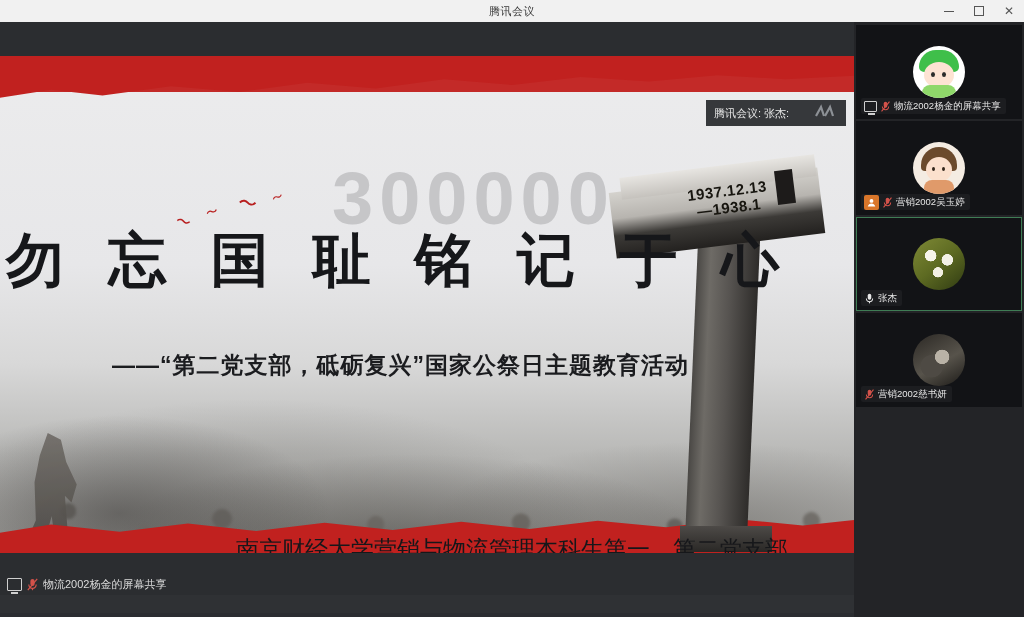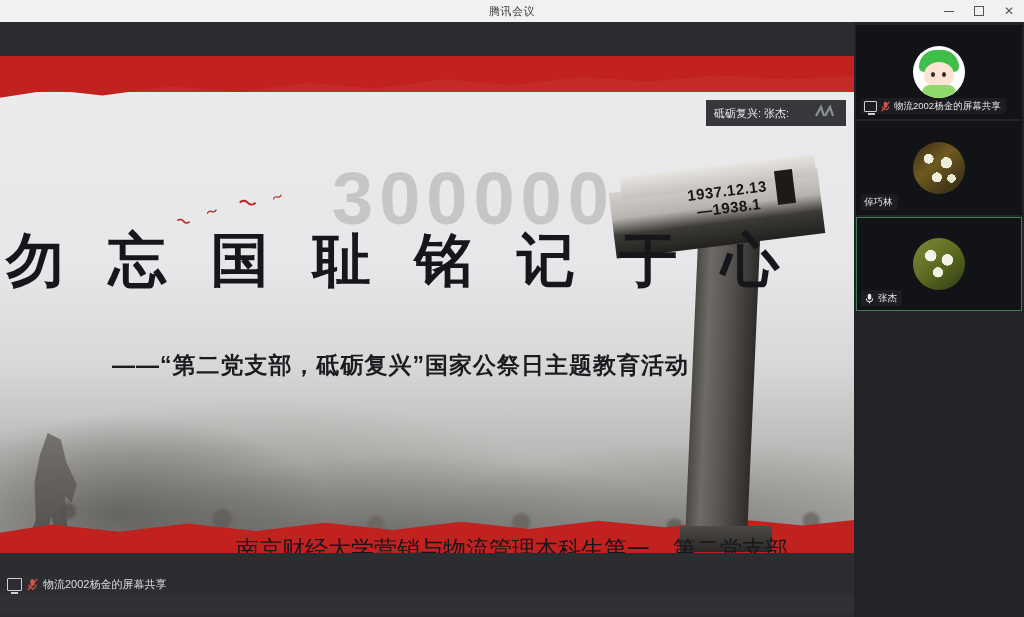--- a/index.html
+++ b/index.html
@@ -214,21 +214,21 @@
         <span class="bird" style="left:62px;top:2px;font-size:19px;transform:rotate(8deg);">〜</span>
         <span class="bird" style="left:96px;top:0px;font-size:11px;transform:rotate(-24deg);">〜</span>
       </div>
 
       <div class="slide-title">勿 忘 国 耻  铭 记 于 心</div>
       <div class="slide-sub">——“第二党支部，砥砺复兴”国家公祭日主题教育活动</div>
       <div class="slide-org">南京财经大学营销与物流管理本科生第一、第二党支部</div>
     </div>
 
     <div class="speak-badge">
-      <span class="speak-text">砥砺复兴: 张杰:</span>
+      <span class="speak-text">腾讯会议: 张杰:</span>
       <svg class="speak-wave" viewBox="0 0 22 18">
         <path d="M2 12 L7 3 L10 12" stroke="#8d9196" stroke-width="2.2" fill="none"></path>
         <path d="M11 12 L16 3 L19 12" stroke="#8d9196" stroke-width="2.2" fill="none"></path>
       </svg>
     </div>
 
     <div class="sharebar">
       <span class="ic-screen"></span>
       <svg class="ic-mic" viewBox="0 0 11 13">
         <rect x="3.4" y="1" width="4.2" height="7" rx="2.1" fill="#d4524a"></rect>
@@ -256,40 +256,70 @@
         <span class="ic-screen mini-ic" style="height:9px;width:11px;"></span>
         <svg class="mini-ic" viewBox="0 0 11 13">
           <rect x="3.4" y="1" width="4.2" height="7" rx="2.1" fill="#d4524a"></rect>
           <path d="M1.8 6.6a3.7 3.7 0 0 0 7.4 0" stroke="#d4524a" stroke-width="1.2" fill="none"></path>
           <line x1="0.8" y1="12.2" x2="10.2" y2="0.8" stroke="#d4524a" stroke-width="1.3"></line>
         </svg>
         <span class="nm">物流2002杨金的屏幕共享</span>
       </div>
     </div>
 
+
+
     <div class="tile">
       <div class="tile-av">
-          <div class="av-flower"></div>
-        </div>
+        <div class="av-girl">
+          <div class="hair"></div>
+            <div class="face"></div>
+          <div class="eye" style="left:19px;"></div>
+            <div class="eye" style="left:29px;"></div>
+          <div class="body"></div>
+        </div>
+      </div>
       <div class="tile-label">
-        <span class="nm">倬巧林</span>
-      </div>
-    </div>
-
-
+        <span class="av-orange-badge" style="position:relative;border-radius:2px;">
+          <svg viewBox="0 0 15 15" width="11" height="11">
+              <circle cx="7.5" cy="5.4" r="2.6" fill="#fff"></circle>
+              <path d="M2.4 13c.6-3 3-4.3 5.1-4.3S12 10 12.6 13z" fill="#fff"></path>
+            </svg>
+        </span>
+        <svg class="mini-ic" viewBox="0 0 11 13">
+          <rect x="3.4" y="1" width="4.2" height="7" rx="2.1" fill="#d4524a"></rect>
+          <path d="M1.8 6.6a3.7 3.7 0 0 0 7.4 0" stroke="#d4524a" stroke-width="1.2" fill="none"></path>
+          <line x1="0.8" y1="12.2" x2="10.2" y2="0.8" stroke="#d4524a" stroke-width="1.3"></line>
+        </svg>
+        <span class="nm">营销2002吴玉婷</span>
+      </div>
+    </div>
 
     <div class="tile active">
       <div class="tile-av">
           <div class="av-dandelion"></div>
         </div>
       <div class="tile-label">
         <svg class="mini-ic" viewBox="0 0 11 13">
           <rect x="3.4" y="1" width="4.2" height="7" rx="2.1" fill="#e8e8e8"></rect>
           <path d="M1.8 6.6a3.7 3.7 0 0 0 7.4 0" stroke="#e8e8e8" stroke-width="1.2" fill="none"></path>
           <line x1="5.5" y1="10.2" x2="5.5" y2="12.2" stroke="#e8e8e8" stroke-width="1.2"></line>
         </svg>
         <span class="nm">张杰</span>
       </div>
     </div>
 
+    <div class="tile">
+      <div class="tile-av">
+          <div class="av-dark"></div>
+        </div>
+      <div class="tile-label">
+        <svg class="mini-ic" viewBox="0 0 11 13">
+          <rect x="3.4" y="1" width="4.2" height="7" rx="2.1" fill="#d4524a"></rect>
+          <path d="M1.8 6.6a3.7 3.7 0 0 0 7.4 0" stroke="#d4524a" stroke-width="1.2" fill="none"></path>
+          <line x1="0.8" y1="12.2" x2="10.2" y2="0.8" stroke="#d4524a" stroke-width="1.3"></line>
+        </svg>
+        <span class="nm">营销2002慈书妍</span>
+      </div>
+    </div>
 
   </div>
 </div>
 
 </body></html>

